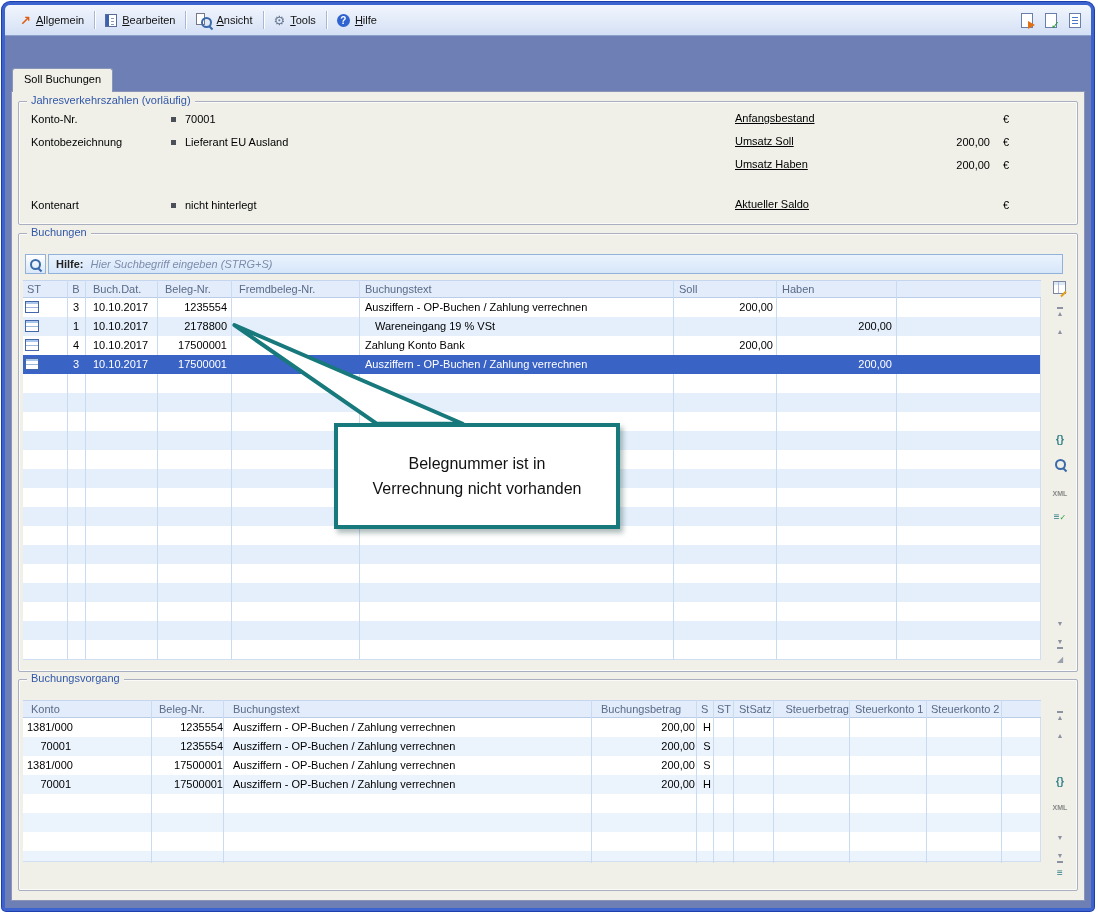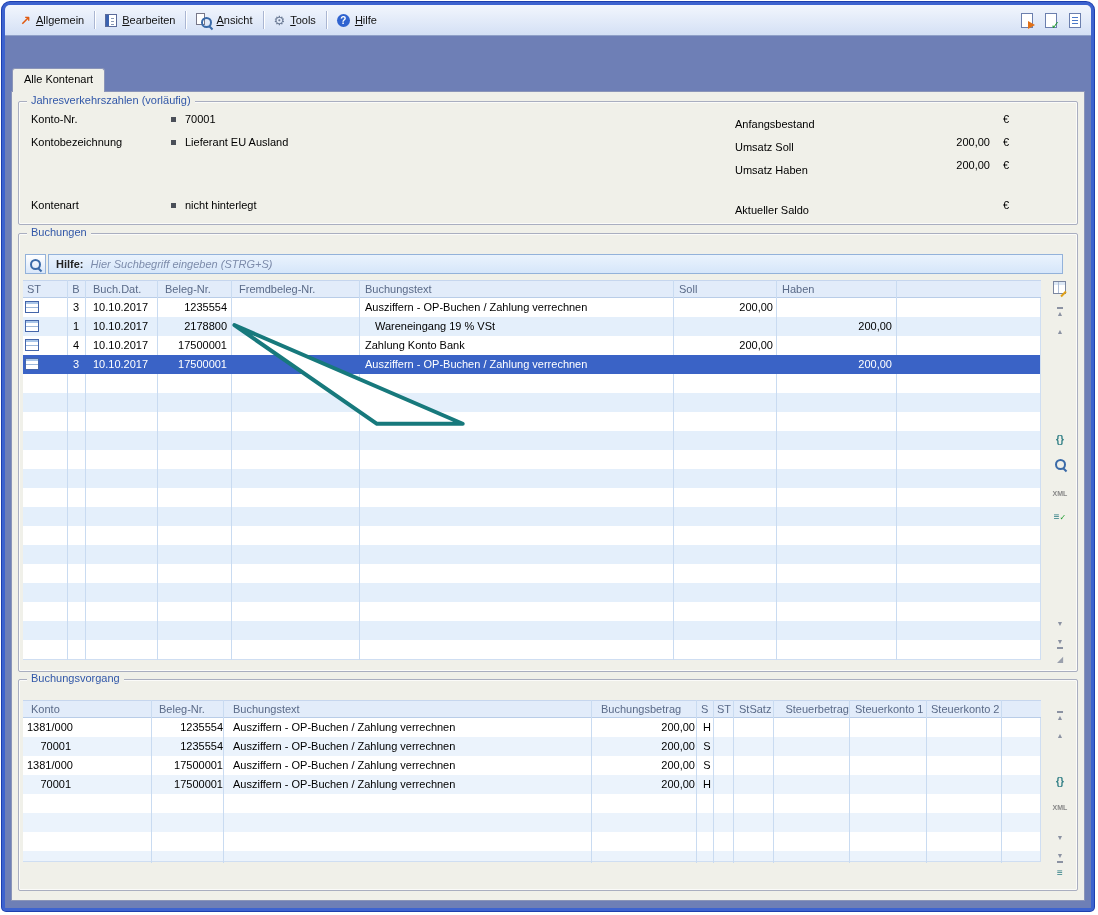--- a/index.html
+++ b/index.html
@@ -59,21 +59,21 @@
   .g2{left:6px;top:141px;width:1060px;height:439px;}
   .g3{left:6px;top:587px;width:1060px;height:212px;}
 
   
   .fld,.fldr{position:absolute;height:16px;font-size:11px;color:#000;}
   .fld{left:12px;width:560px;}
   .fld .lab{position:absolute;left:0;top:1px;}
   .fld .mark{position:absolute;left:140px;top:5px;width:5px;height:5px;background:#4a4f58;}
   .fld .val{position:absolute;left:154px;top:1px;white-space:nowrap;}
   .fldr{left:716px;width:300px;}
-  .fldr .lab{position:absolute;left:0;top:6px;}
+  .fldr .lab{position:absolute;left:0;top:0;text-decoration:underline;}
   .fldr .rv{position:absolute;left:150px;top:1px;width:105px;text-align:right;}
   .fldr .eur{position:absolute;left:268px;top:1px;}
 
   
   .search-btn{position:absolute;left:6px;top:20px;width:21px;height:20px;border:1px solid #93b2da;
               background:linear-gradient(#fff,#d9e7fa);display:flex;align-items:center;justify-content:center;cursor:pointer;}
   .search-bar{position:absolute;left:29px;right:14px;top:20px;height:20px;border:1px solid #93b2da;
               background:linear-gradient(#eaf3fd,#d6e6fa);font-size:11px;display:flex;align-items:center;
               padding:0 7px;gap:7px;cursor:text;}
   .s-lab{font-weight:bold;color:#222;}
@@ -161,21 +161,21 @@
     <div class="tb-right">
       <span class="docbase doc-export"></span>
       <span class="docbase doc-check">
           <span class="chk">✓</span>
         </span>
       <span class="docbase doc-list"></span>
     </div>
   </div>
 
   <div class="workspace">
-    <div class="tab">Alle Kontenart</div>
+    <div class="tab">Soll Buchungen</div>
 
     <div class="panel">
 
       <div class="group g1">
         <span class="gtitle">Jahresverkehrszahlen (vorläufig)</span>
         <div class="fld" style="top:10px">
           <span class="lab">Konto-Nr.</span>
           <span class="mark"></span>
           <span class="val">70001</span>
         </div>
@@ -370,16 +370,20 @@
           <span class="sic" style="top:100px"><span class="xml">XML</span></span>
           <span class="sic" style="top:130px"><span class="tri">▼</span></span>
           <span class="sic" style="top:148px"><span class="tb">▼</span></span>
           <span class="sic" style="top:166px"><span class="mlines">≡</span></span>
         </div>
       </div>
 
       <svg class="callout-svg" viewBox="0 0 1075 811" preserveAspectRatio="none">
         <polygon points="223,234 366,333 452,333" fill="#ffffff" stroke="#17797c" stroke-width="4" stroke-linejoin="round"></polygon>
       </svg>
+      <div class="callout-box">
+        <div>Belegnummer ist in</div>
+        <div>Verrechnung nicht vorhanden</div>
+      </div>
 
     </div>
   </div>
 </div>
 
 </body></html>

